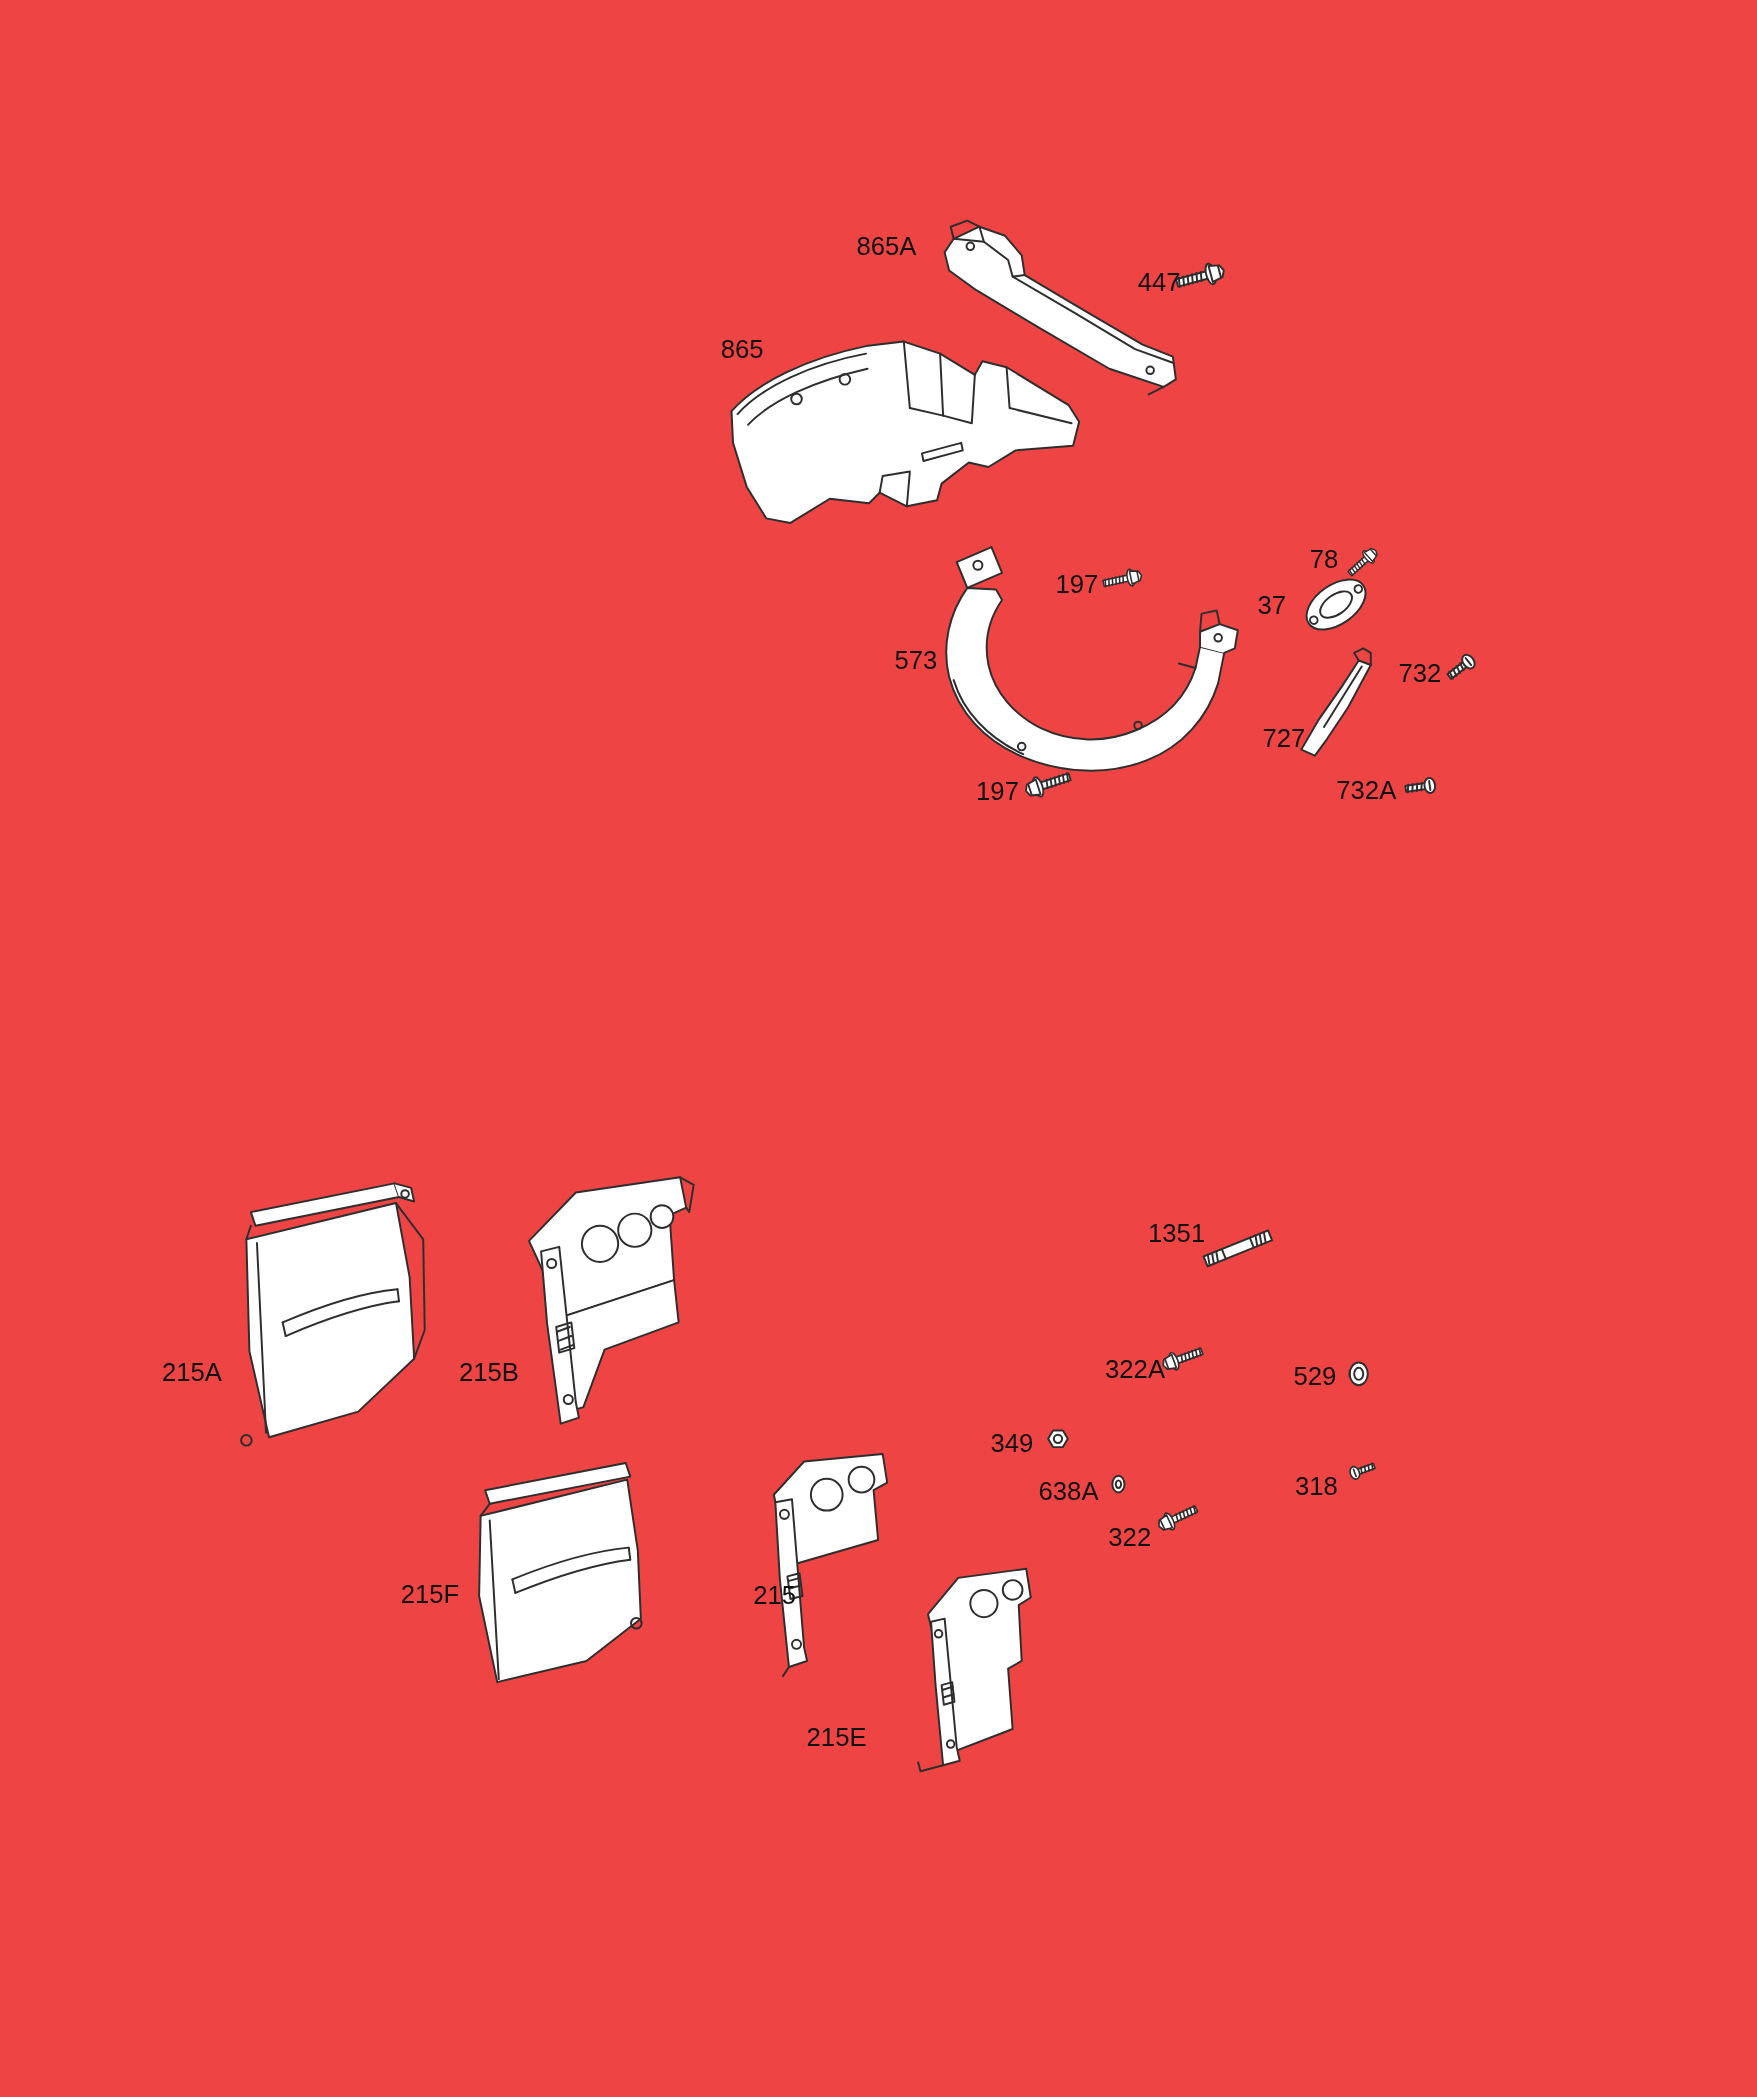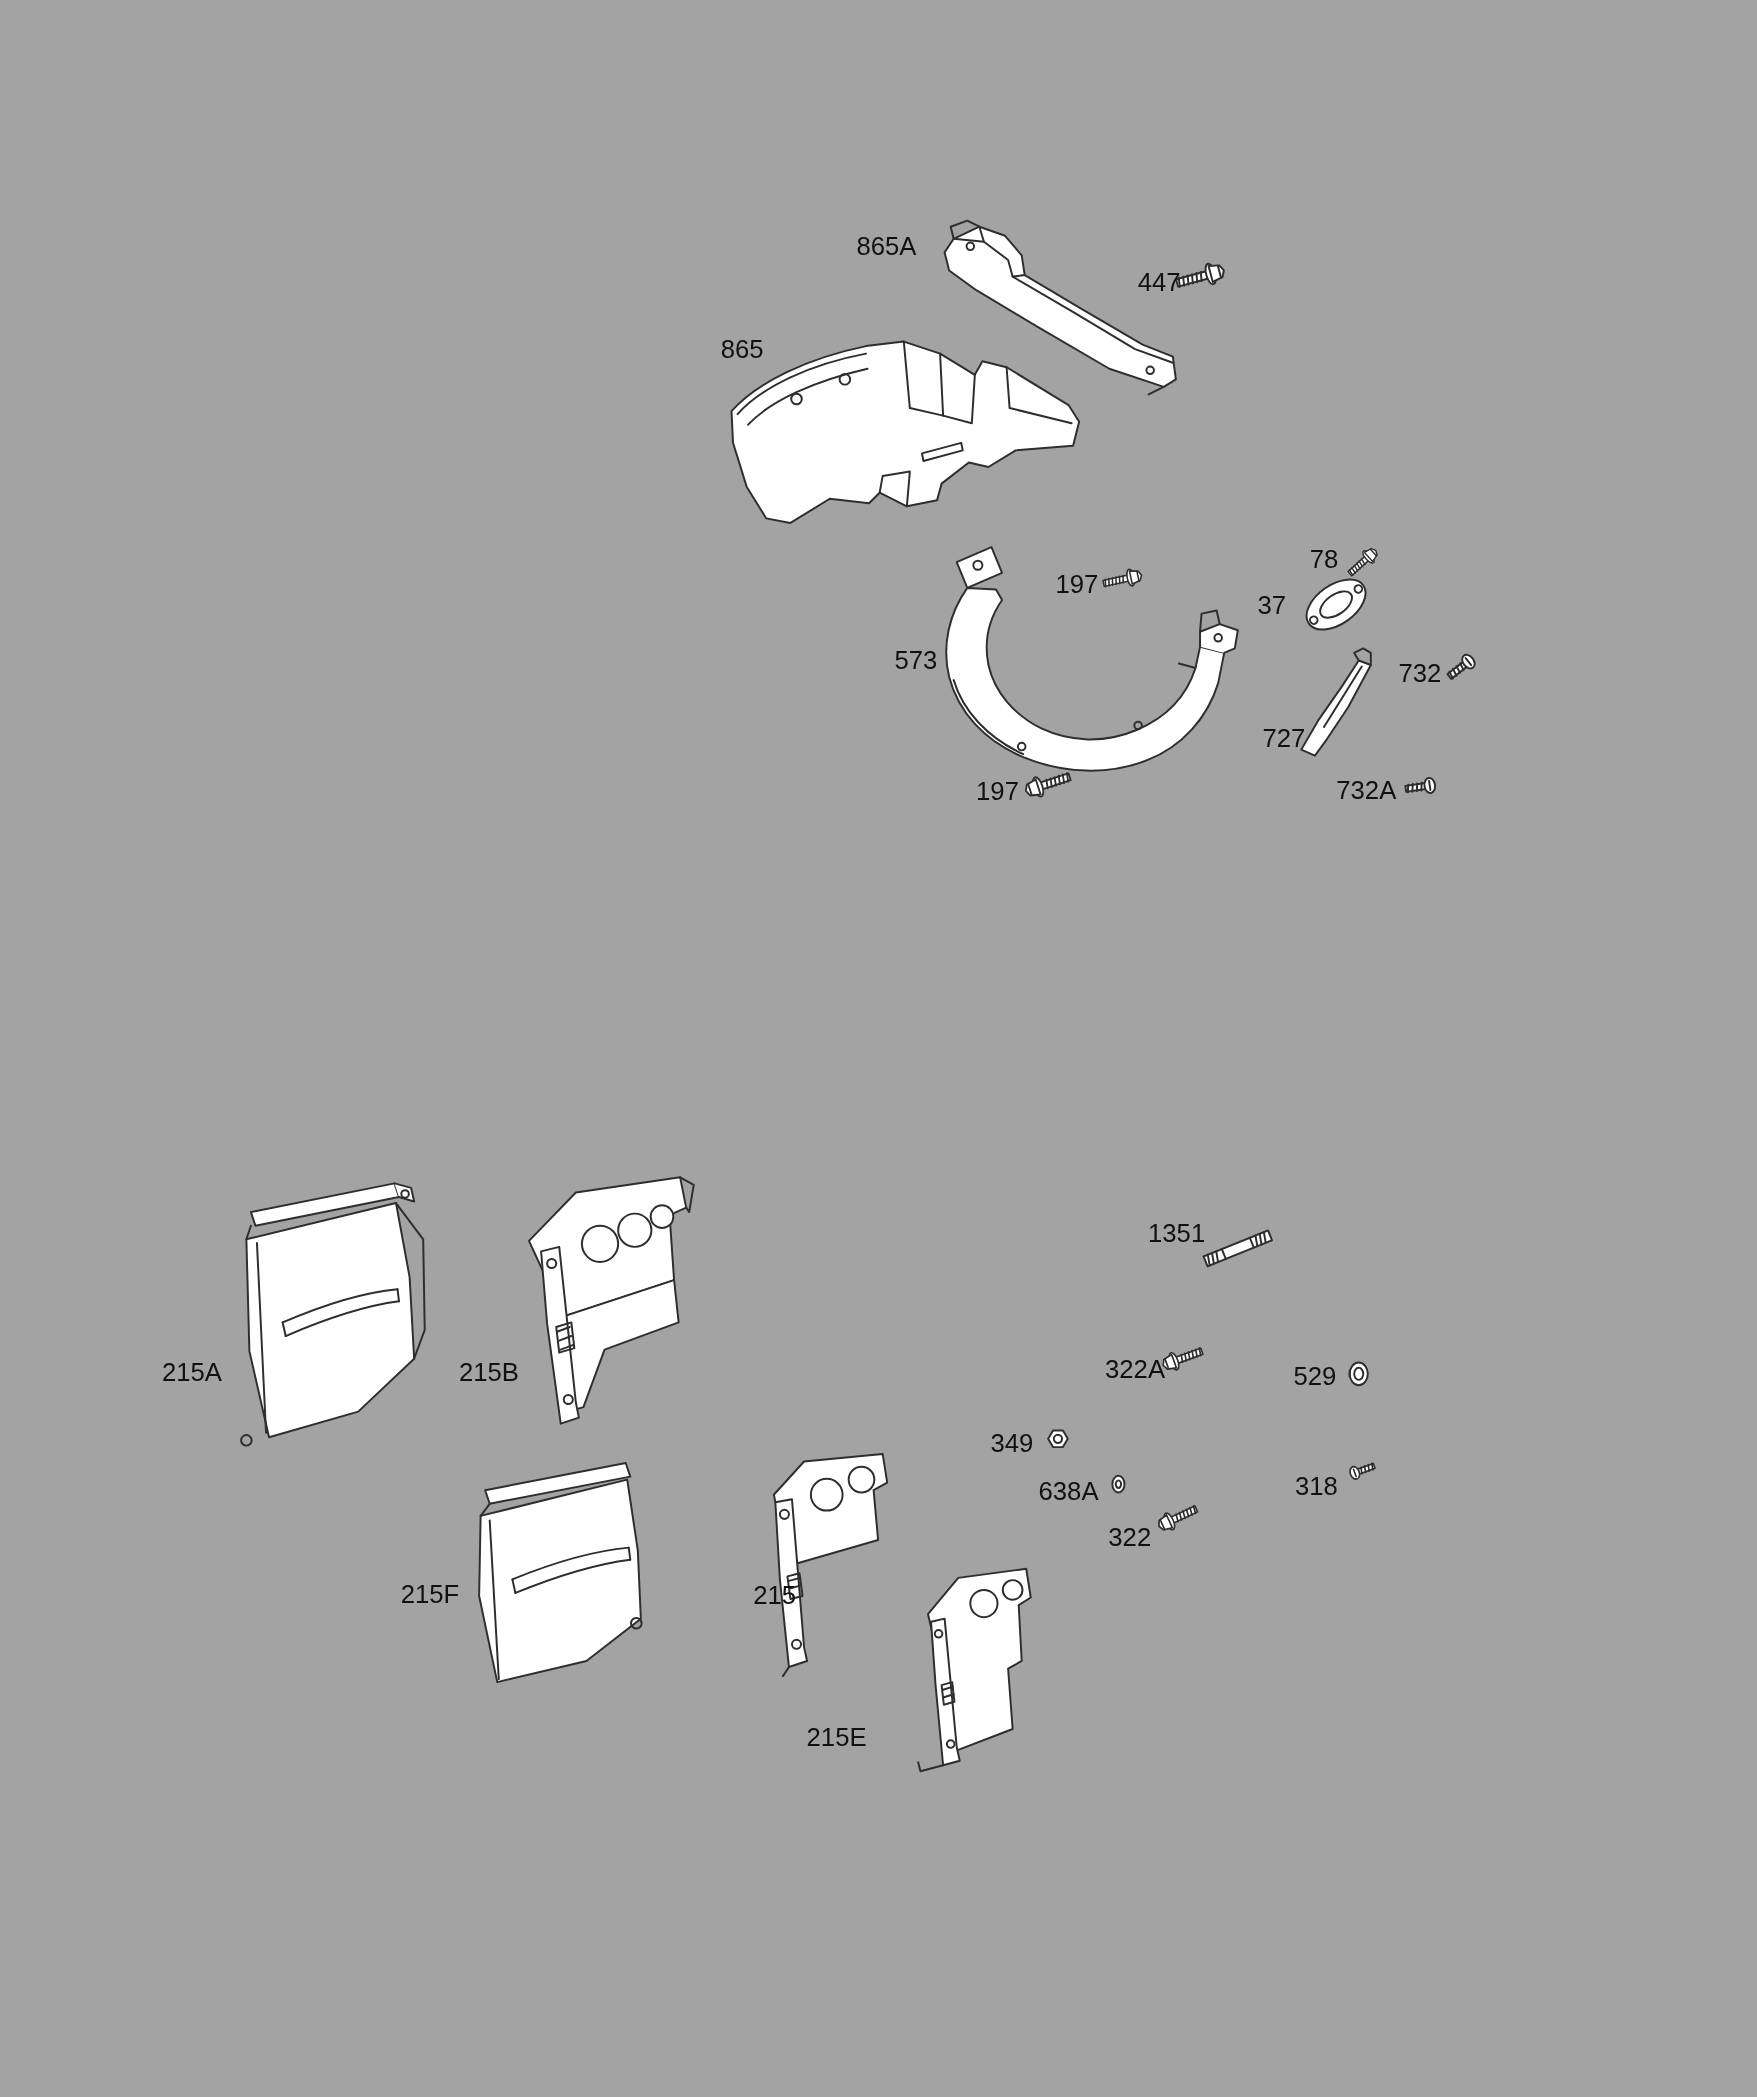--- a/index.html
+++ b/index.html
@@ -24,21 +24,21 @@
     stroke:none;
     fill:#111111;
     font-family:"Liberation Sans",sans-serif;
     font-size:34px;
     text-anchor:middle;
   }
 </style>
 </head>
 <body>
 
-<div class="canvas" style="--line: #2e2e2e; background: #a3a3a3;">
+<div class="canvas" style="--line: #2e2e2e; background: #ef4444;">
   <svg id="diagram" viewBox="0 0 2325 2775" width="1757" height="2097" xmlns="http://www.w3.org/2000/svg">
 
     <defs>
       <g id="def-flange-bolt">
         <rect class="fw" x="-48" y="-5" width="44" height="10"></rect>
         <line x1="-44" y1="-6" x2="-46" y2="6"></line>
         <line x1="-38" y1="-6" x2="-40" y2="6"></line>
         <line x1="-32" y1="-6" x2="-34" y2="6"></line>
         <line x1="-26" y1="-6" x2="-28" y2="6"></line>
         <line x1="-20" y1="-6" x2="-22" y2="6"></line>

